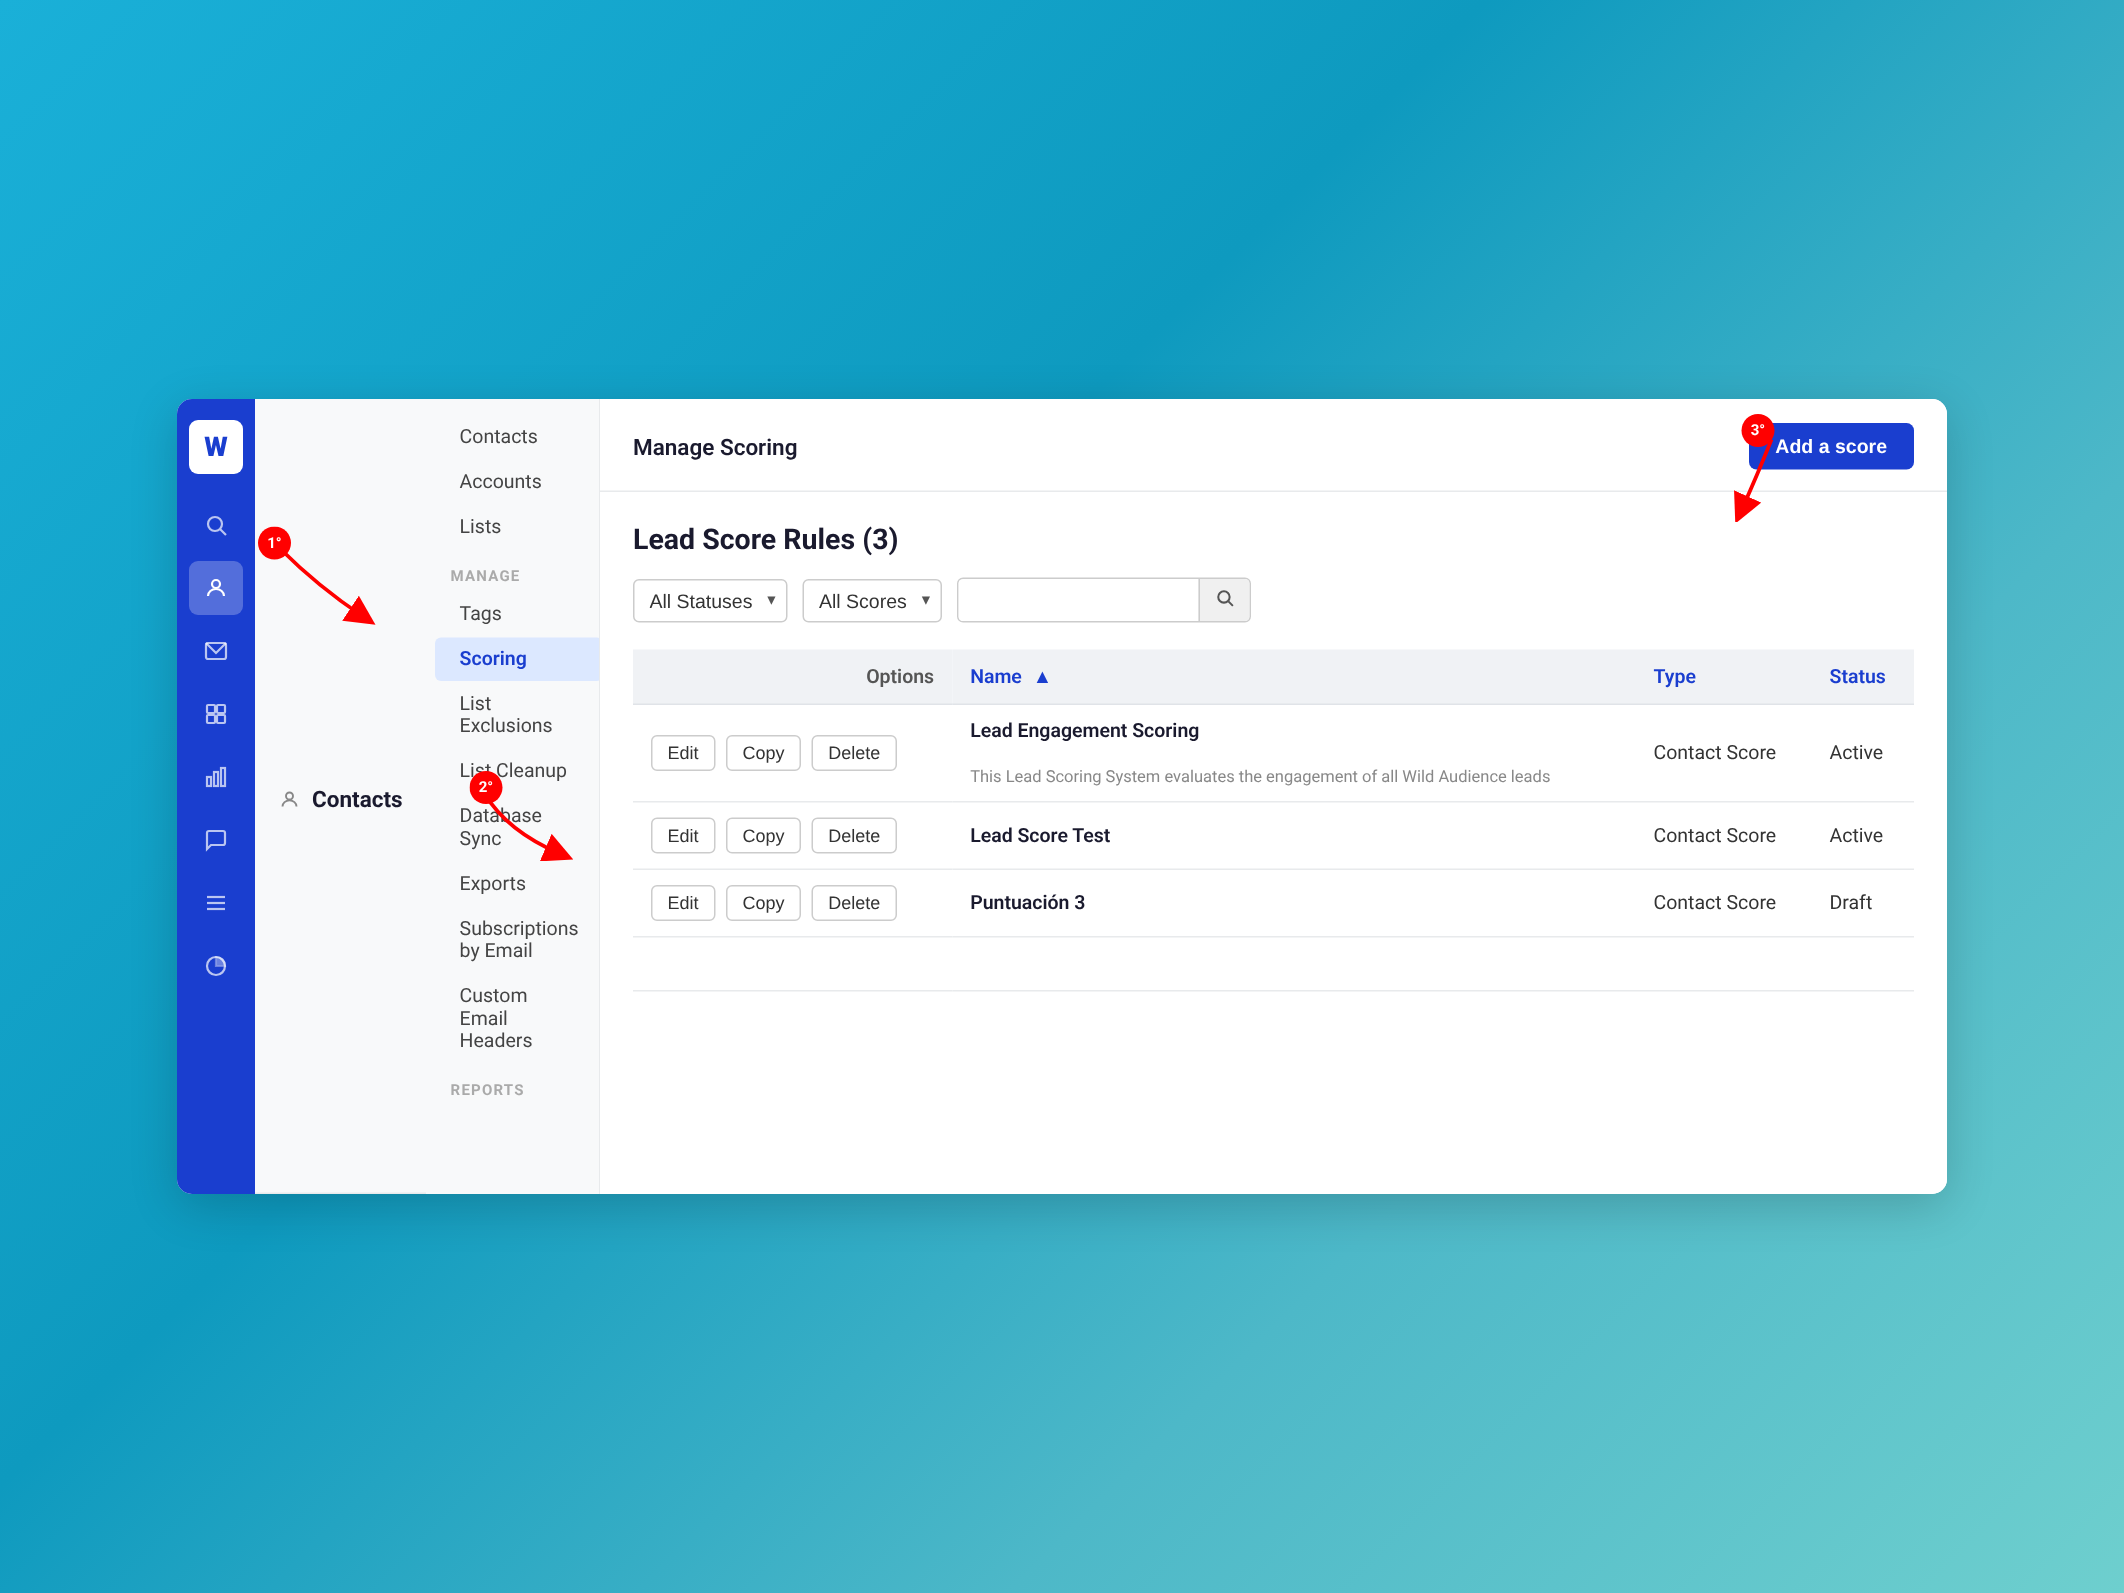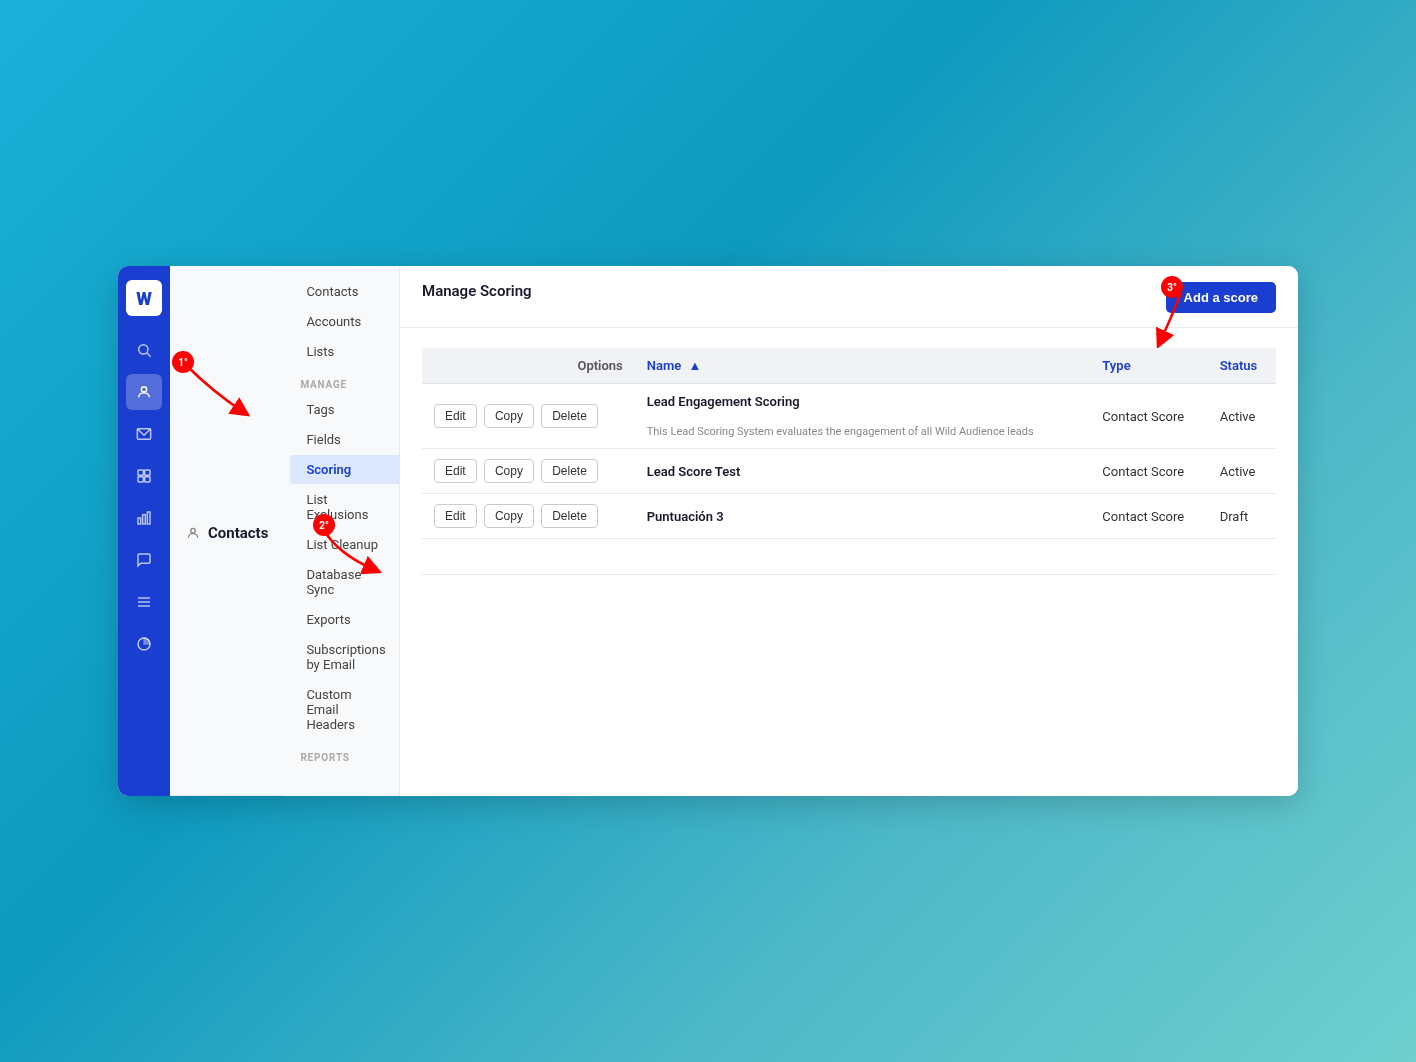--- a/index.html
+++ b/index.html
@@ -108,21 +108,21 @@
     
     .main-content {
       flex: 1;
       display: flex;
       flex-direction: column;
       overflow: hidden;
       background: #fff;
     }
     .main-header {
       display: flex;
-      align-items: flex-start;
+      align-items: center;
       justify-content: space-between;
       padding: 16px 22px 14px;
       border-bottom: 1px solid #e8eaec;
     }
     .main-title {
       font-size: 15px;
       font-weight: 600;
       color: #1a1a2e;
     }
     .add-score-btn {
@@ -333,38 +333,59 @@
           <path d="M4 20c0-4 3.6-7 8-7s8 3 8 7"></path>
       </svg>
       <span>Contacts</span>
     </div>
     <div class="sidebar-nav">
       <div class="sidebar-item">Contacts</div>
       <div class="sidebar-item">Accounts</div>
       <div class="sidebar-item">Lists</div>
       <div class="sidebar-section-label">MANAGE</div>
       <div class="sidebar-item">Tags</div>
-      <div class="sidebar-item">Fields</div>
       <div class="sidebar-item active">Scoring</div>
       <div class="sidebar-item">List Exclusions</div>
       <div class="sidebar-item">List Cleanup</div>
       <div class="sidebar-item">Database Sync</div>
       <div class="sidebar-item">Exports</div>
       <div class="sidebar-item">Subscriptions by Email</div>
       <div class="sidebar-item">Custom Email Headers</div>
       <div class="sidebar-section-label">REPORTS</div>
     </div>
   </div>
 
   <div class="main-content">
     <div class="main-header">
       <span class="main-title">Manage Scoring</span>
       <button class="add-score-btn">Add a score</button>
     </div>
     <div class="main-body">
+      <div class="section-title">Lead Score Rules (3)</div>
+      <div class="filter-row">
+        <div class="filter-select-wrapper">
+          <select class="filter-select">
+            <option>All Statuses</option>
+          </select>
+        </div>
+        <div class="filter-select-wrapper">
+          <select class="filter-select">
+            <option>All Scores</option>
+          </select>
+        </div>
+        <div class="search-wrapper">
+          <input type="text" class="search-input" placeholder="" style="">
+          <button class="search-btn">
+            <svg width="13" height="13" viewBox="0 0 24 24" fill="none" stroke="#555" stroke-width="2.5">
+              <circle cx="11" cy="11" r="7"></circle>
+                <line x1="16.5" y1="16.5" x2="22" y2="22"></line>
+            </svg>
+          </button>
+        </div>
+      </div>
 
       <table class="score-table">
         <thead>
           <tr>
             <th class="options-col">Options</th>
             <th>
               <span>Name</span>
               <span style="color:#1a3ecf;margin-left:4px;">▲</span>
             </th>
             <th>Type</th>

